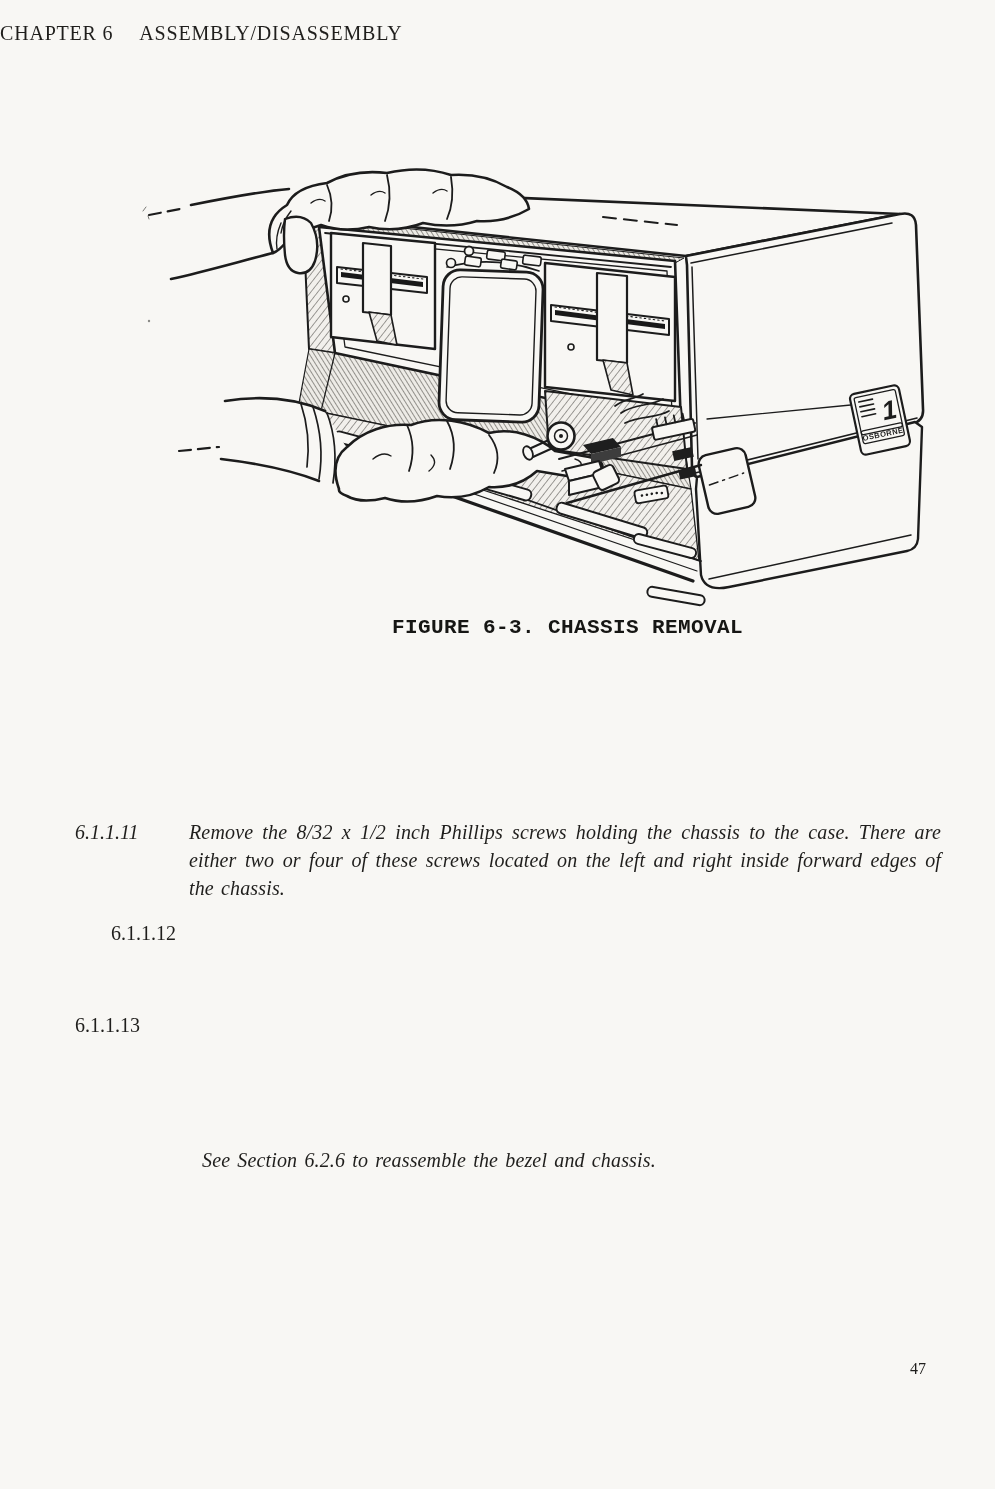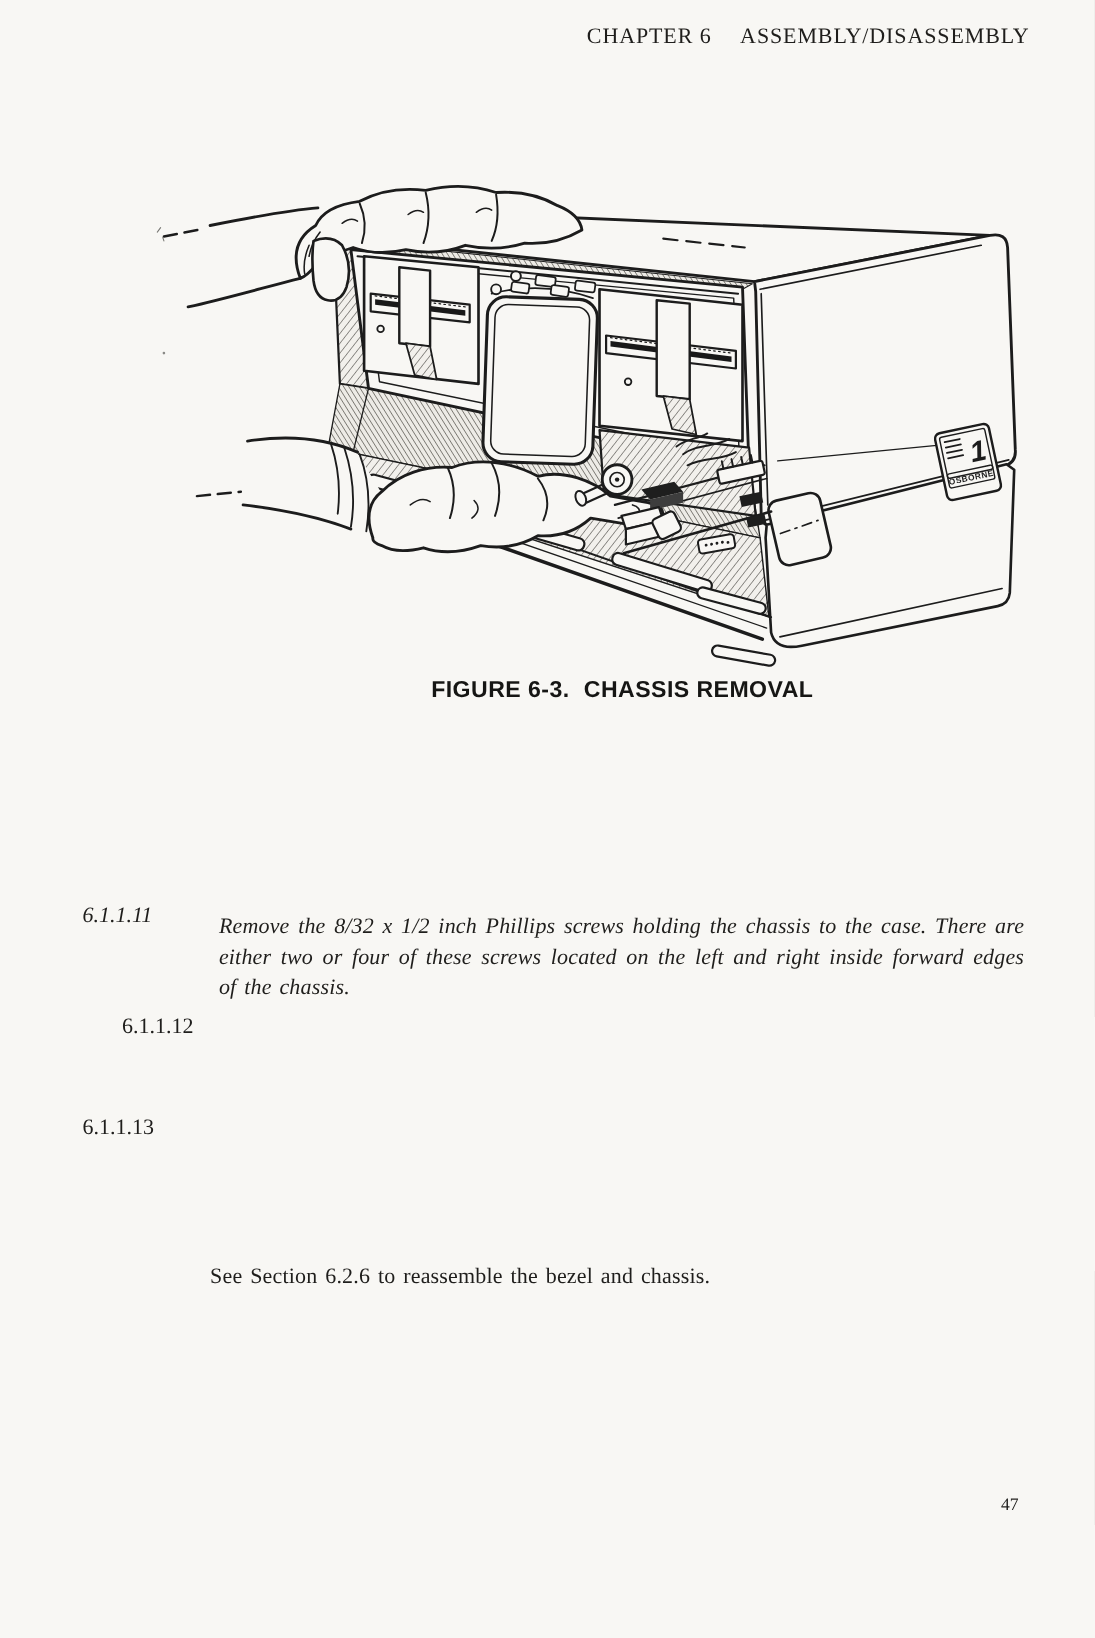--- a/index.html
+++ b/index.html
@@ -3,45 +3,45 @@
 <meta charset="utf-8">
 <style>
   html,body{margin:0;padding:0;background:#e9e7e3;}
   .page{
     position:relative;width:995px;height:1489px;margin:0 auto;
     background:#f8f7f4;color:#1f1e1c;
     font-family:"Liberation Serif","DejaVu Serif",serif;
     overflow:hidden;
   }
   .running-head{
-    position:absolute;top:22px;left:0;width:936px;text-align:right;
+    position:absolute;top:22px;left:0;width:936px;text-align:left;
     font-size:20px;letter-spacing:0.8px;white-space:nowrap;
   }
   .head-gap{display:inline-block;width:26px;}
   .figure-wrap{position:absolute;left:135px;top:158px;width:810px;height:462px;}
   .figure-wrap svg{width:100%;height:100%;display:block;}
   .caption{
     position:absolute;left:392px;top:616px;
-    font-family:Liberation Sans, sans-serif;
+    font-family:Liberation Mono, monospace;
     font-weight:bold;font-size:21px;letter-spacing:0.4px;color:#161614;
     white-space:nowrap;
   }
   .cap-gap{display:inline-block;width:13px;}
   .step{position:absolute;left:75px;width:866px;display:flex;}
   .step .num{flex:0 0 114px;font-size:20px;line-height:28px;}
   .step .txt{
     flex:1;font-size:20px;line-height:28px;text-align:justify;
     letter-spacing:0.15px;word-spacing:2px;
   }
   .step-1{top:818px;font-style:italic;}
   .step-2{top:919px;margin-left:36px;}
   .step-3{top:1011px;}
   .note{
-    position:absolute;left:191px;top:1126px;width:752px;
-    font-size:20px;line-height:28px;letter-spacing:0.15px;word-spacing:2px;
+    position:absolute;left:202px;top:1126px;width:752px;
+    font-size:20px;line-height:28px;letter-spacing:0.15px;word-spacing:2px;font-style:italic;
   }
   .page-number{position:absolute;left:910px;top:1360px;font-size:16px;}
 </style>
 </head>
 <body>
 
 <div class="page">
 
   <header class="running-head">
     <span>CHAPTER 6</span><span class="head-gap"></span><span>ASSEMBLY/DISASSEMBLY</span>
@@ -224,21 +224,21 @@
       </g>
     </svg>
   </div>
 
   <div class="caption">
     <span>FIGURE 6-3.</span><span class="cap-gap"></span><span>CHASSIS REMOVAL</span>
   </div>
 
   <div class="step step-1">
     <div class="num">6.1.1.11</div>
-    <p class="txt" style="margin:10px">Remove the 8/32 x 1/2 inch Phillips screws holding the chassis to the case. There are either two or four of these screws located on the left and right inside forward edges of the chassis.</p>
+    <p class="txt" style="margin:0">Remove the 8/32 x 1/2 inch Phillips screws holding the chassis to the case. There are either two or four of these screws located on the left and right inside forward edges of the chassis.</p>
   </div>
 
   <div class="step step-2">
     <div class="num">6.1.1.12</div>
   </div>
 
   <div class="step step-3">
     <div class="num">6.1.1.13</div>
   </div>
 

